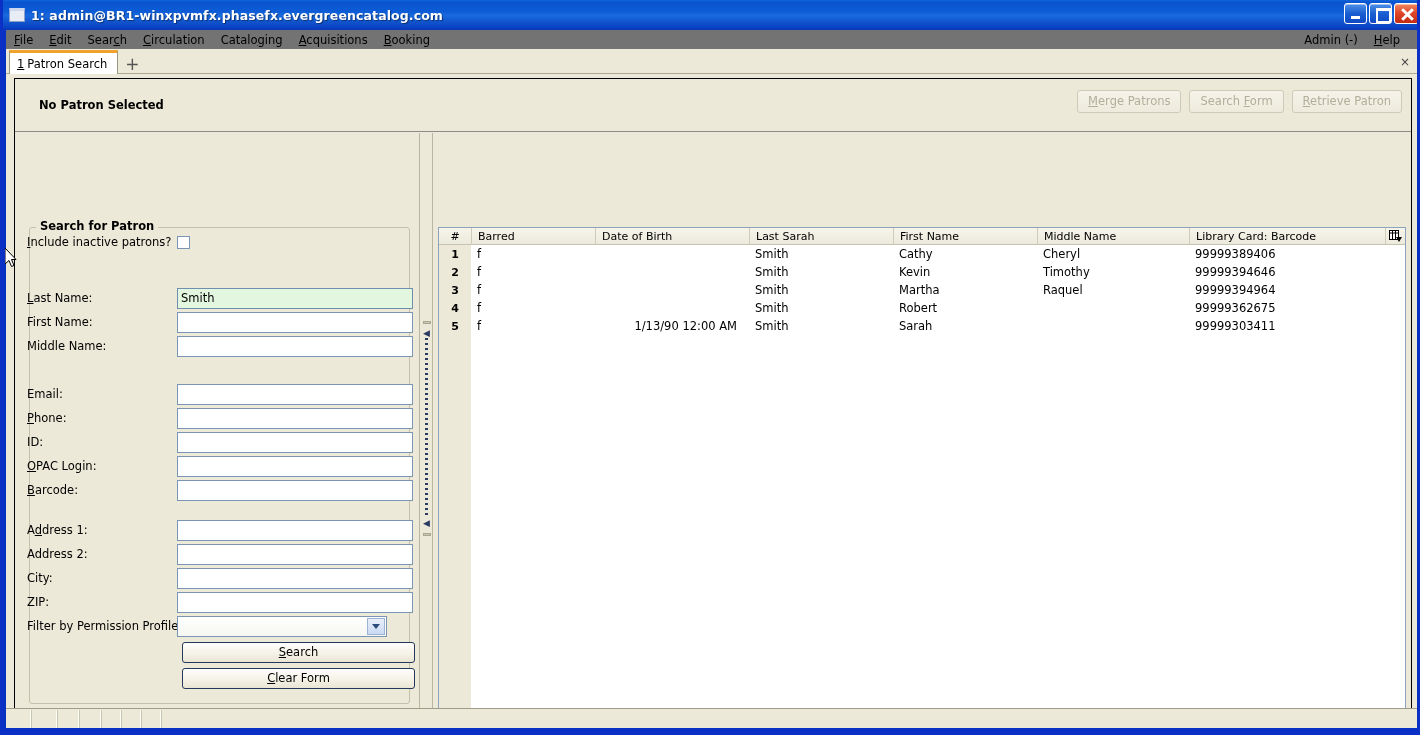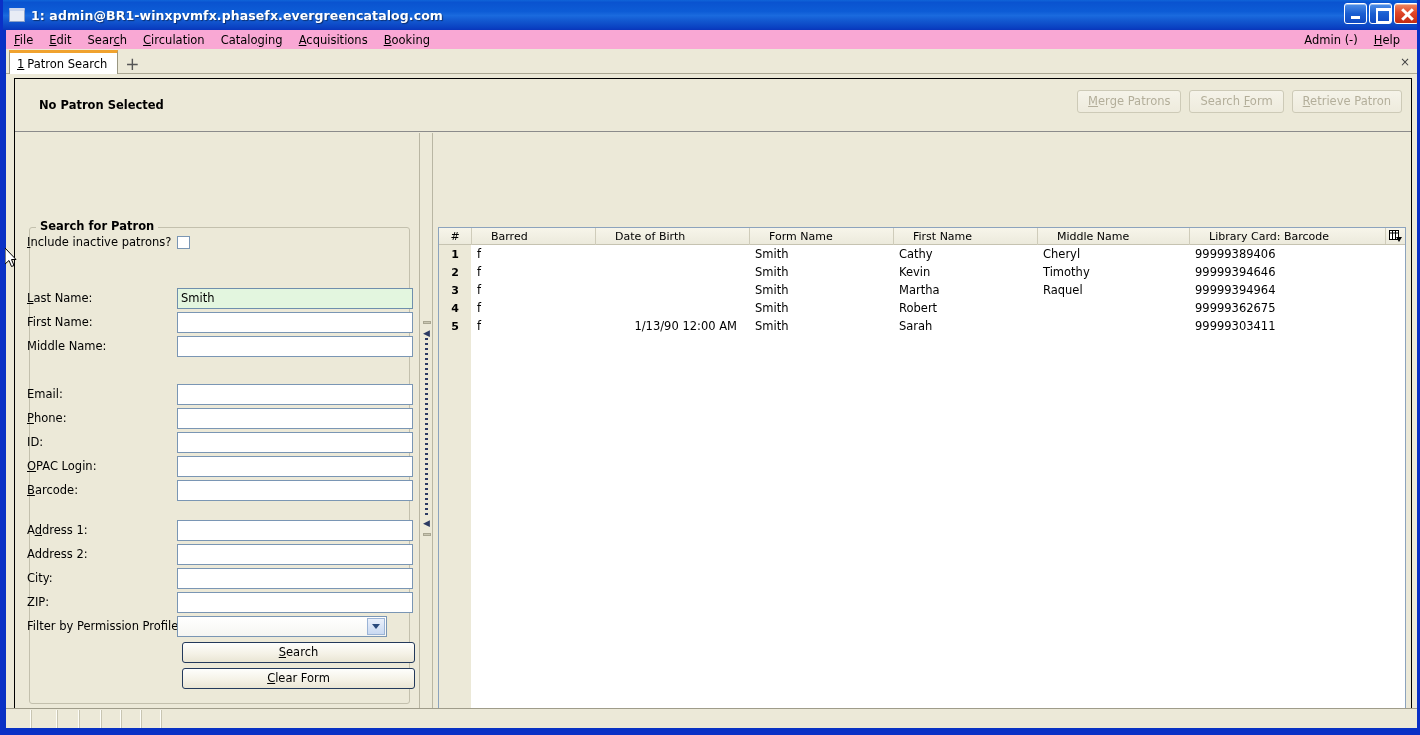--- a/index.html
+++ b/index.html
@@ -85,21 +85,21 @@
     left: 3px; top: 30px;
     width: 1414px; height: 698px;
     background: #ece9d8;
     overflow: hidden;
   }
 
   
   #menubar {
     position: absolute; left: 0; top: 0;
     width: 1414px; height: 19px;
-    background: #f9a8d4;
+    background: #737373;
     display: flex; align-items: center;
     font-size: 11.5px;
     color: #000;
     text-align: center;
   }
   .menuitem {
     padding: 2px 8px;
     white-space: nowrap;
     cursor: default;
   }
@@ -324,21 +324,21 @@
     display: flex;
     height: 17px;
     background: linear-gradient(to bottom,#f7f5ea,#eceadc);
     border-bottom: 1px solid #c6c3b1;
     font-size: 11px;
     color: #000;
   }
   #gridhead .hcell {
     height: 17px;
     display: flex; align-items: center;
-    padding-left: 19px;
+    padding-left: 6px;
     border-left: 1px solid #cfccba;
     white-space: nowrap;
     overflow: hidden;
   }
   #gridhead .hcell:first-child { border-left: none; }
   #gridhead .hcell.num { justify-content: center; padding-left: 0; }
   #gridhead .picker {
     margin-left: auto;
     width: 20px; height: 16px;
     border-left: 1px solid #cfccba;
@@ -522,21 +522,21 @@
         <div class="nub b"></div>
       </div>
 
       <div id="rightpane">
         <div id="grid">
 
           <div id="gridhead">
             <div class="hcell num" style="width:32px">#</div>
             <div class="hcell" style="width:124px">Barred</div>
             <div class="hcell" style="width:154px">Date of Birth</div>
-            <div class="hcell" style="width:144px">Form Name</div>
+            <div class="hcell" style="width:144px">Last Sarah</div>
             <div class="hcell" style="width:144px">First Name</div>
             <div class="hcell" style="width:152px">Middle Name</div>
             <div class="hcell" style="width:196px">Library Card: Barcode</div>
             <div class="picker">
               <svg width="13" height="12" viewBox="0 0 13 12">
                 <rect x="0.5" y="0.5" width="9" height="9" fill="#fff" stroke="#000"></rect>
                 <line x1="3.5" y1="0.5" x2="3.5" y2="9.5" stroke="#000"></line>
                 <line x1="6.5" y1="0.5" x2="6.5" y2="9.5" stroke="#000"></line>
                 <line x1="0.5" y1="3" x2="9.5" y2="3" stroke="#000"></line>
                 <polygon points="7,7 13,7 10,12" fill="#000"></polygon>

